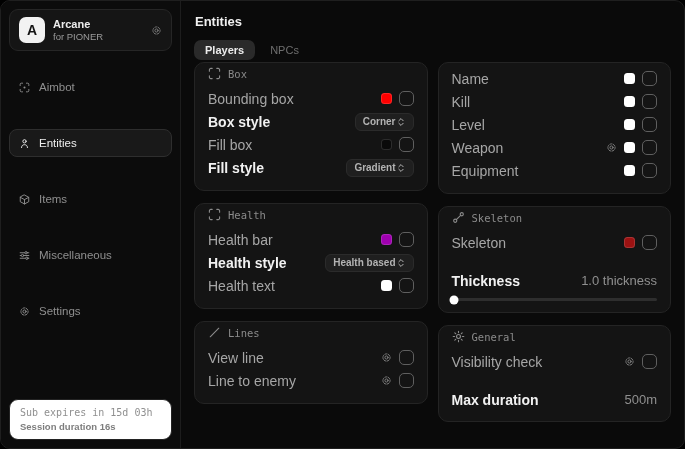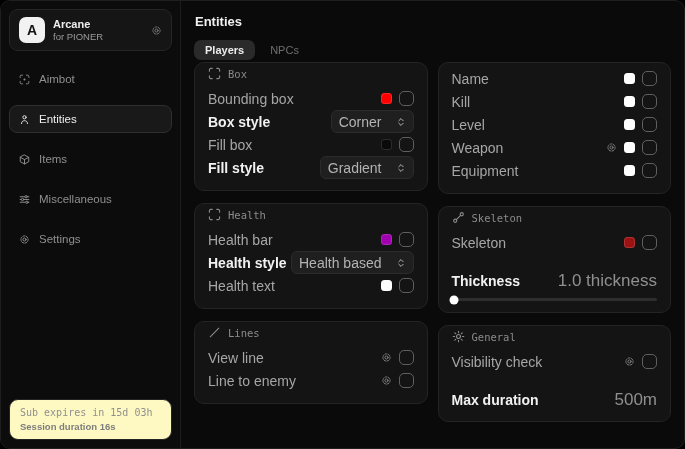--- a/index.html
+++ b/index.html
@@ -14,24 +14,24 @@
   .brand-card { margin:8px; background:#151515; border:1px solid #262626; border-radius:9px;
     padding:7px 9px; display:flex; align-items:center; gap:8px; }
   .logo { width:26px; height:26px; background:#f2f2f2; border-radius:7px; display:flex;
     align-items:center; justify-content:center; font-weight:800; font-size:14px; color:#141414; }
   .brand-text { display:flex; flex-direction:column; gap:1px; }
   .brand-title { font-size:11px; font-weight:700; color:#ededed; }
   .brand-sub { font-size:9.5px; color:#9a9a9a; }
   .brand-gear { margin-left:auto; color:#7c7c7c; }
   .cat-label { margin:11px 16px 5px; font-size:10px; color:#606060; }
   .nav { display:flex; flex-direction:column; }
-  .nav-item { display:flex; align-items:center; gap:9px; margin:6px 8px; padding:7px 9px;
+  .nav-item { display:flex; align-items:center; gap:9px; margin:14px 8px; padding:7px 9px;
     border-radius:8px; border:1px solid transparent; color:#8f8f8f; font-size:11.5px; cursor:pointer; }
   .nav-item.active { background:#191919; border-color:#2e2e2e; color:#ededed; }
-  .footer-card { margin:8px; margin-top:auto; background:#fef9c3; border:1px solid #232323;
+  .footer-card { margin:8px; margin-top:auto; background:#ffffff; border:1px solid #232323;
     border-radius:9px; padding:7px 10px; }
   .footer-line1 { font-family:"DejaVu Sans Mono",monospace; font-size:10px; color:#8f8f8f; }
   .footer-line2 { font-size:9.5px; font-weight:600; color:#7d7d7d; margin-top:3px; }
 
   
   .main { flex:1; padding:13px 13px 12px; display:flex; flex-direction:column; }
   .page-title { font-size:13px; font-weight:700; color:#f0f0f0; margin-bottom:11px; margin-left:1px; }
   .tabs { display:flex; align-items:center; gap:4px; margin-bottom:2px; }
   .tab { padding:4px 11px; border-radius:7px; font-size:11px; color:#6e6e6e; cursor:pointer; }
   .tab.active { background:#2a2a2a; color:#ececec; font-weight:600; }
@@ -40,25 +40,25 @@
 
   .card { background:#141414; border:1px solid #242424; border-radius:10px; padding:4px 13px 11px; }
   .card-head { display:flex; align-items:center; gap:7px; color:#8b8b8b; margin-bottom:7px;
     font-family:"DejaVu Sans Mono",monospace; font-size:10.5px; }
   .row { display:flex; align-items:center; justify-content:space-between; min-height:23px; }
   .row-label { font-size:14px; color:#a6a6a6; }
   .row-label.bright { color:#f1f1f1; font-weight:600; }
   .controls { display:flex; align-items:center; gap:7px; }
   .swatch { width:11px; height:11px; border-radius:3.5px; box-shadow:inset 0 0 0 1px rgba(255,255,255,.14); cursor:pointer; }
   .checkbox { width:15px; height:15px; border:1.5px solid #5f5f5f; border-radius:5px; cursor:pointer; }
-  .dropdown { display:flex; align-items:center; gap:14px; background:#1f1f1f; border:1px solid #2b2b2b;
-    border-radius:6px; padding:2.5px 7px; font-size:14px; color:#b3b3b3; cursor:pointer; }
+  .dropdown { display:flex; align-items:center; gap:0; background:#1f1f1f; border:1px solid #2b2b2b;
+    border-radius:6px; padding:2.5px 7px; font-size:10px; color:#b3b3b3; cursor:pointer;font-weight:bold; }
   .gear-mini { color:#848484; display:flex; cursor:pointer; }
   .slider-head { display:flex; align-items:center; justify-content:space-between; min-height:21px;margin-top:16px; }
-  .slider-value { font-size:17px; color:#8f8f8f; }
+  .slider-value { font-size:13px; color:#8f8f8f; }
   .slider-track { position:relative; height:3px; background:#2e2e2e; border-radius:2px; margin-top:7px; cursor:pointer; }
   .slider-fill { position:absolute; left:0; top:0; height:100%; background:#f4f4f4; border-radius:2px; }
   .slider-handle { position:absolute; top:50%; transform:translate(-50%,-50%); width:9px; height:9px;
     background:#fff; border-radius:50%; cursor:pointer; }
 
   .icon { display:inline-flex; align-items:center; justify-content:center; }
   .icon svg { width:13px; height:13px; fill:none; stroke:currentColor; stroke-width:1.2;
     stroke-linecap:round; stroke-linejoin:round; display:block; }
   .icon.sm svg { width:11px; height:11px; }
   .icon.xs svg { width:10px; height:10px; }

